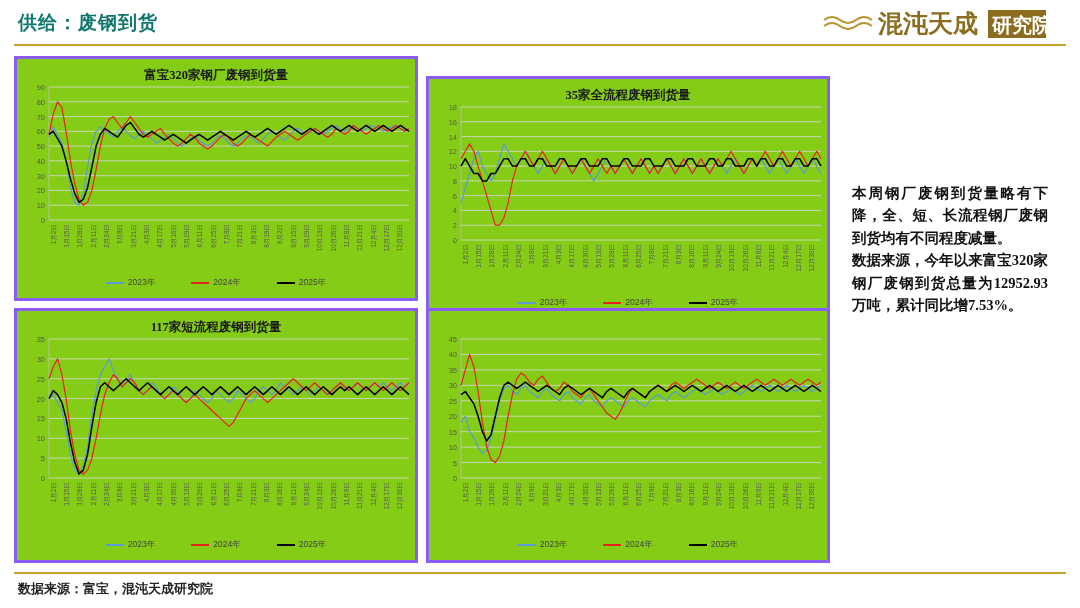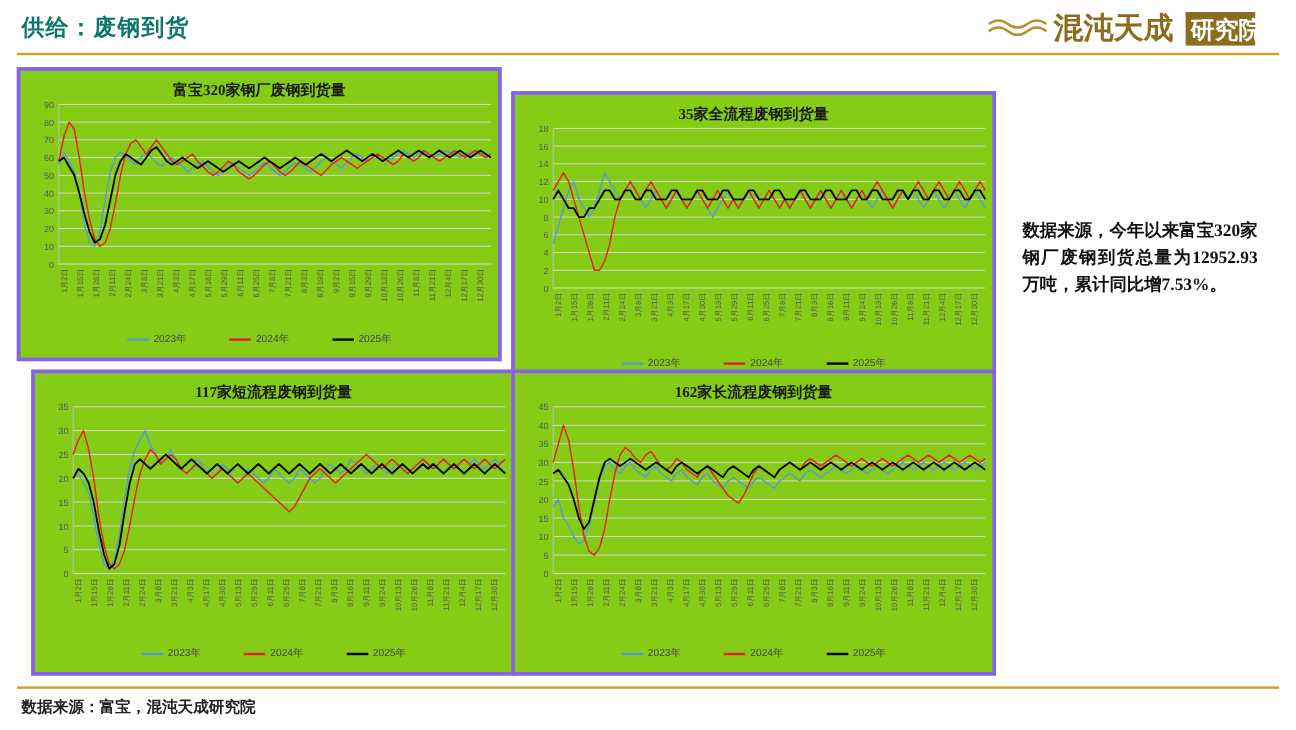--- a/index.html
+++ b/index.html
@@ -275,21 +275,21 @@
       <span class="legend-swatch" style="background:#e8211b"></span>
       <span class="legend-label">2024年</span>
     </span>
     <span class="legend-item">
       <span class="legend-swatch" style="background:#000000"></span>
       <span class="legend-label">2025年</span>
     </span>
   </div>
 </div>
 
-<div class="panel" style="left:14px; top:308px; width:404px; height:255px;margin-left:12px;">
+<div class="panel" style="left:14px; top:308px; width:404px; height:255px;">
   <div class="panel-title">117家短流程废钢到货量</div>
   <div class="plot" style="left:0;top:22px;">
     <svg id="svg2" width="404" height="205" viewBox="0 0 404 205">
         <line x1="32" y1="145" x2="392" y2="145" stroke="#d9d9d9" stroke-width="0.8"></line>
         <text x="28" y="148" text-anchor="end" font-size="7.5" fill="#595959">0</text>
         <line x1="32" y1="125.14285714285714" x2="392" y2="125.14285714285714" stroke="#d9d9d9" stroke-width="0.8"></line>
         <text x="28" y="128.14285714285714" text-anchor="end" font-size="7.5" fill="#595959">5</text>
         <line x1="32" y1="105.28571428571428" x2="392" y2="105.28571428571428" stroke="#d9d9d9" stroke-width="0.8"></line>
         <text x="28" y="108.28571428571428" text-anchor="end" font-size="7.5" fill="#595959">10</text>
         <line x1="32" y1="85.42857142857143" x2="392" y2="85.42857142857143" stroke="#d9d9d9" stroke-width="0.8"></line>
@@ -345,21 +345,20 @@
       <span class="legend-label">2024年</span>
     </span>
     <span class="legend-item">
       <span class="legend-swatch" style="background:#000000"></span>
       <span class="legend-label">2025年</span>
     </span>
   </div>
 </div>
 
 <div class="panel" style="left:426px; top:308px; width:404px; height:255px;">
-  <div class="panel-title">162家长流程废钢到货量</div>
   <div class="plot" style="left:0;top:22px;">
     <svg id="svg3" width="404" height="205" viewBox="0 0 404 205">
         <line x1="32" y1="145" x2="392" y2="145" stroke="#d9d9d9" stroke-width="0.8"></line>
         <text x="28" y="148" text-anchor="end" font-size="7.5" fill="#595959">0</text>
         <line x1="32" y1="129.55555555555554" x2="392" y2="129.55555555555554" stroke="#d9d9d9" stroke-width="0.8"></line>
         <text x="28" y="132.55555555555554" text-anchor="end" font-size="7.5" fill="#595959">5</text>
         <line x1="32" y1="114.11111111111111" x2="392" y2="114.11111111111111" stroke="#d9d9d9" stroke-width="0.8"></line>
         <text x="28" y="117.11111111111111" text-anchor="end" font-size="7.5" fill="#595959">10</text>
         <line x1="32" y1="98.66666666666667" x2="392" y2="98.66666666666667" stroke="#d9d9d9" stroke-width="0.8"></line>
         <text x="28" y="101.66666666666667" text-anchor="end" font-size="7.5" fill="#595959">15</text>
@@ -418,17 +417,18 @@
       <span class="legend-label">2024年</span>
     </span>
     <span class="legend-item">
       <span class="legend-swatch" style="background:#000000"></span>
       <span class="legend-label">2025年</span>
     </span>
   </div>
 </div>
 
 <div class="commentary">
+  <p>本周钢厂废钢到货量略有下降，全、短、长流程钢厂废钢到货均有不同程度减量。</p>
   <p>数据来源，今年以来富宝320家钢厂废钢到货总量为12952.93万吨，累计同比增7.53%。</p>
 </div>
 
 <div class="footer-rule"></div>
 <div class="footer-text">数据来源：富宝，混沌天成研究院</div>
 
 </body></html>

